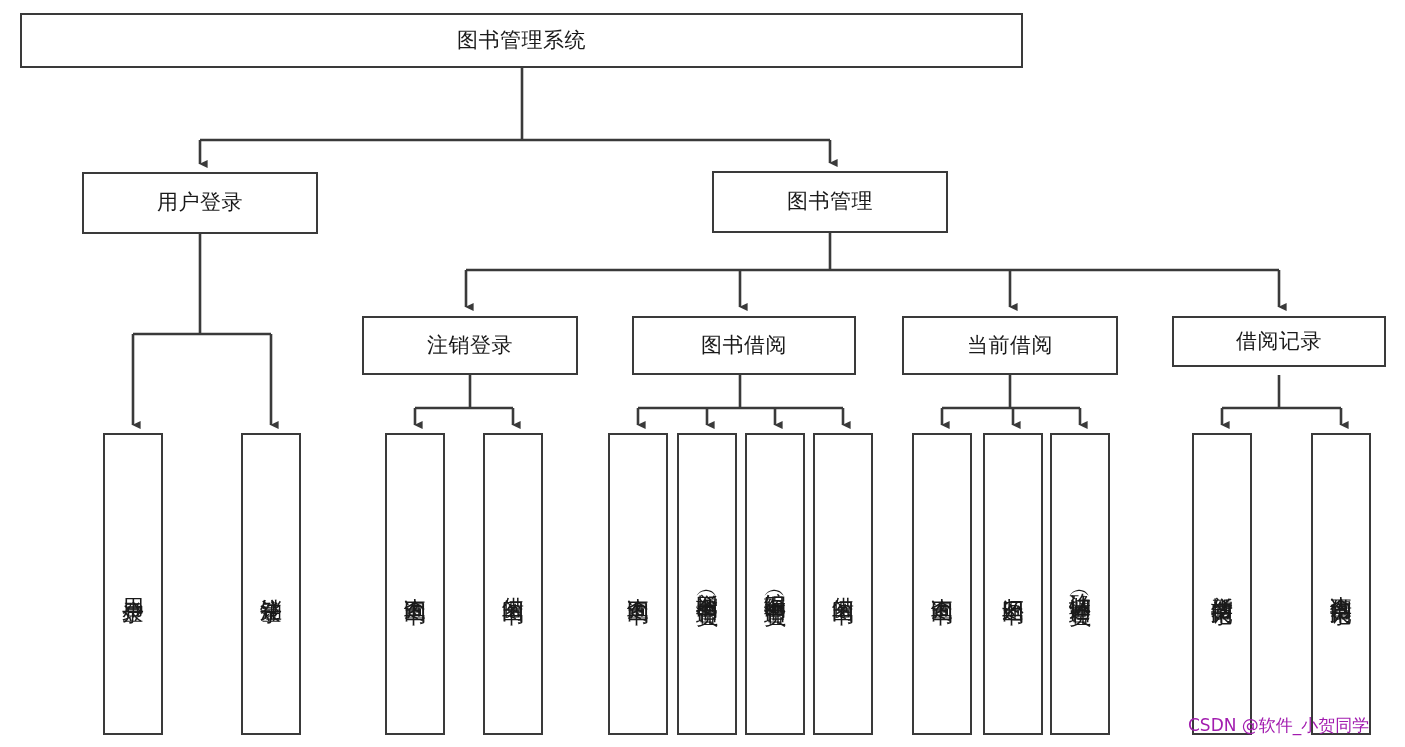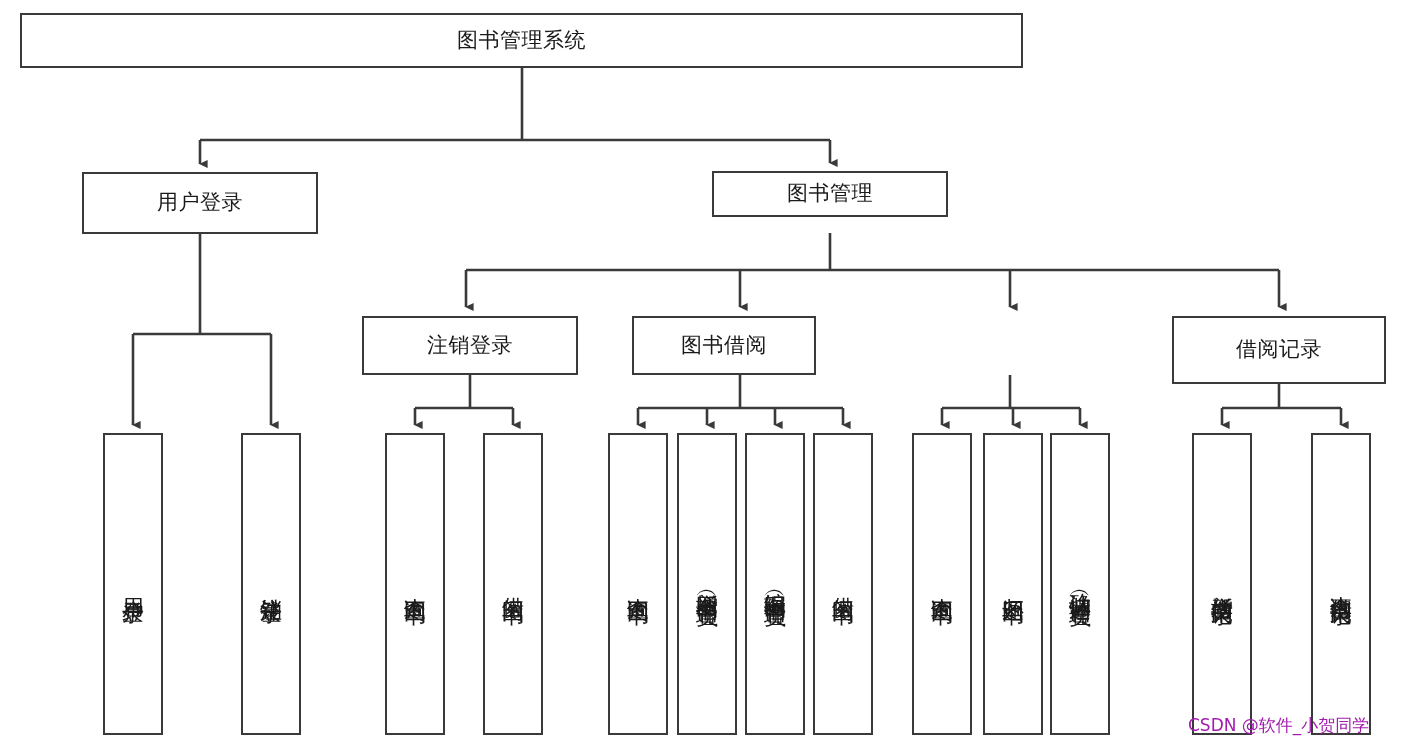--- a/index.html
+++ b/index.html
@@ -129,34 +129,37 @@
   </svg>
 
   <div class="node horizontal" style="left:20px; top:13px; width:1003px; height:55px;">
     <span class="node-label">图书管理系统</span>
   </div>
 
   <div class="node horizontal" style="left:82px; top:172px; width:236px; height:62px;">
     <span class="node-label">用户登录</span>
   </div>
 
-  <div class="node horizontal" style="left:712px; top:171px; width:236px; height:46px;">
+  <div class="node horizontal" style="left:712px; top:171px; width:236px; height:62px;">
     <span class="node-label">图书管理</span>
   </div>
 
   <div class="node horizontal" style="left:362px; top:316px; width:216px; height:59px;">
     <span class="node-label">注销登录</span>
   </div>
 
-  <div class="node horizontal" style="left:632px; top:316px; width:184px; height:59px;">
+  <div class="node horizontal" style="left:632px; top:316px; width:224px; height:59px;">
     <span class="node-label">图书借阅</span>
   </div>
 
-
-  <div class="node horizontal" style="left:1172px; top:316px; width:214px; height:68px;align-items:center;">
+  <div class="node horizontal" style="left:902px; top:316px; width:216px; height:59px;">
+    <span class="node-label">当前借阅</span>
+  </div>
+
+  <div class="node horizontal" style="left:1172px; top:316px; width:214px; height:51px;align-items:center;">
     <span class="node-label">借阅记录</span>
   </div>
 
   <div class="node vertical" style="left:103px; top:433px; width:60px; height:302px;">
     <span class="node-label">用户登录</span>
   </div>
 
   <div class="node vertical" style="left:241px; top:433px; width:60px; height:302px;">
     <span class="node-label">注销登录</span>
   </div>

